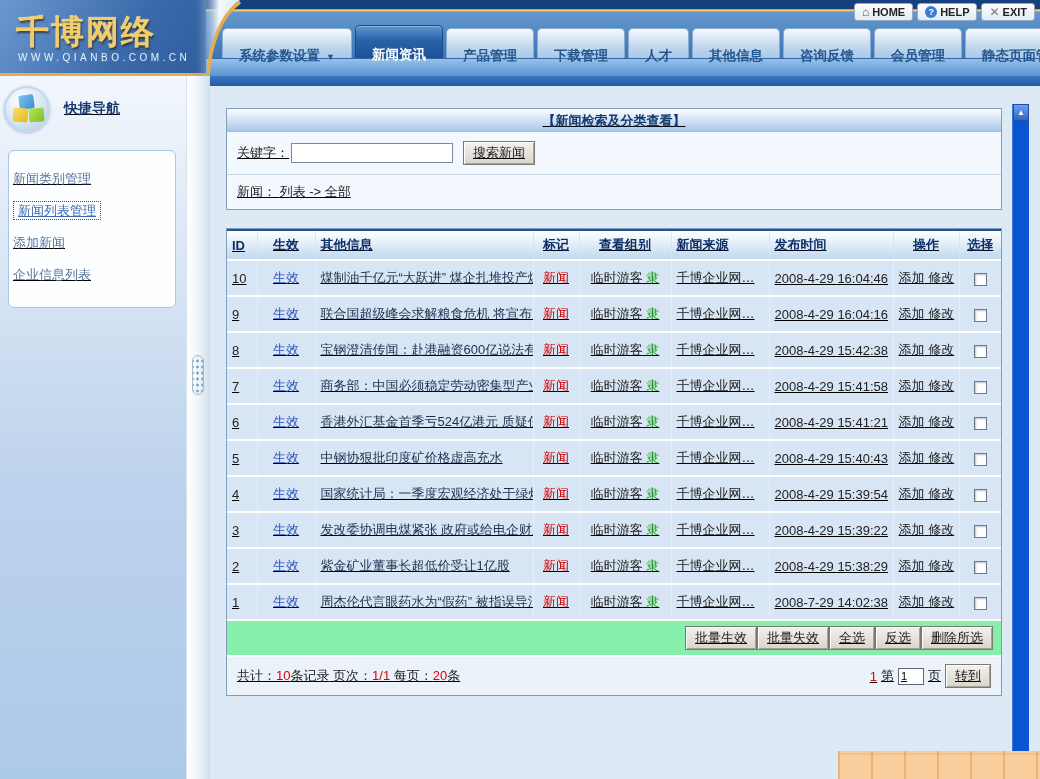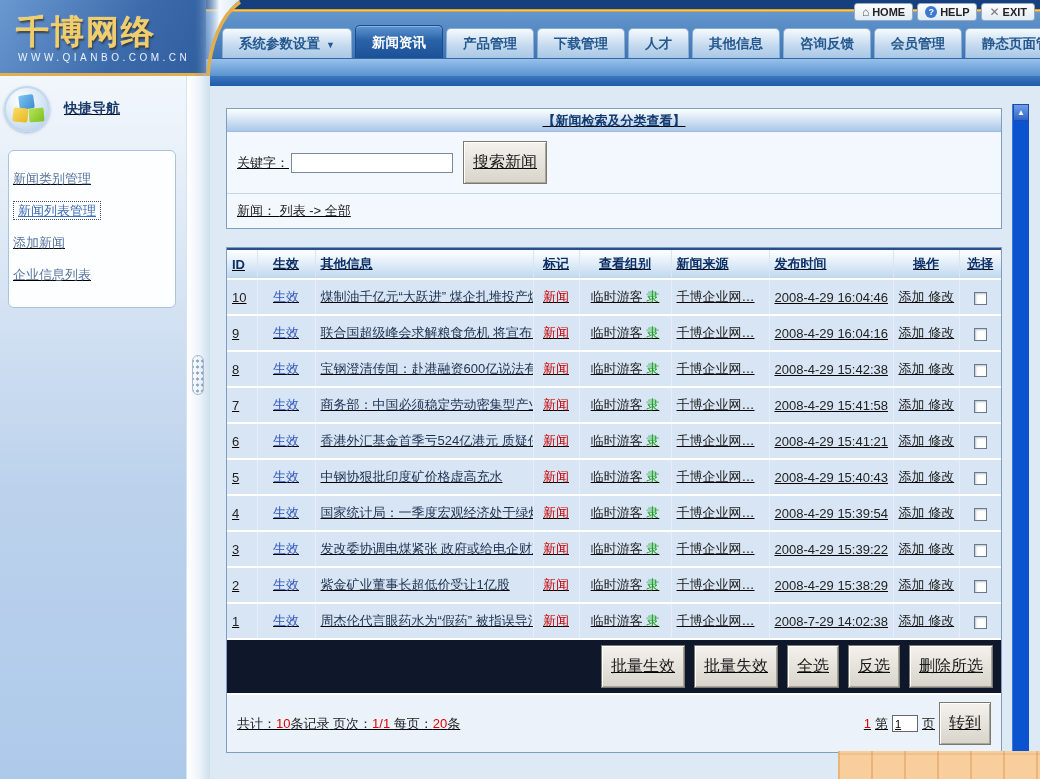--- a/index.html
+++ b/index.html
@@ -25,21 +25,21 @@
   .swoosh{position:absolute;left:194px;top:0;width:48px;height:76px;z-index:3;pointer-events:none;}
   .quick-links{position:absolute;top:3px;right:5px;z-index:4;display:flex;gap:4px;}
   .qlink{display:inline-flex;align-items:center;gap:3px;cursor:pointer;
     background:linear-gradient(#FDFEFF,#E2EBF4);border:1px solid #93A9C4;border-radius:3px;
     padding:2px 7px;font-size:11px;font-weight:bold;color:#222;}
   .qicon{font-size:12px;line-height:12px;color:#555;}
   .q-help{display:inline-block;width:12px;height:12px;border-radius:50%;background:#3A7AD0;
     color:#fff;font-size:9px;line-height:12px;text-align:center;}
   .q-exit{color:#777;font-weight:bold;}
   .nav-tabs{position:absolute;left:24px;bottom:0;display:flex;align-items:flex-end;gap:3px;z-index:3;}
-  .tab{height:30px;line-height:30px;padding:0 16px;font-size:13.5px;font-weight:bold;color:#25588F;
+  .tab{height:30px;line-height:30px;padding:12px 16px;font-size:13.5px;font-weight:bold;color:#25588F;
     background:linear-gradient(#F6FAFD,#C2D8EE 60%,#A9C8E6);border:1px solid #89ACD0;border-bottom:none;
     border-radius:5px 5px 0 0;cursor:pointer;white-space:nowrap;}
   .tab .caret{font-size:9px;margin-left:6px;color:#25588F;}
   .tab.active{height:33px;line-height:33px;color:#FFFFFF;
     background:linear-gradient(#5E96D2,#2A62A8 45%,#1C5196);border-color:#1A4B8C;
     box-shadow:inset 0 1px 0 #88B4E0;}
 
   
   .body{display:flex;height:749px;text-decoration:underline;}
   .sidebar{width:186px;background:linear-gradient(#F2F7FC,#BCD2EC 55%,#ABC8EA);position:relative;}
@@ -75,45 +75,45 @@
   .content{padding:22px 38px 0 16px;position:relative;z-index:1;}
 
   
   .search-panel{border:1px solid #7E9DBF;background:#F2F8FD;}
   .panel-title{height:23px;line-height:23px;text-align:center;font-weight:bold;font-size:13px;
     color:#123A6E;background:linear-gradient(#FDFEFF,#A9C7E9);border-bottom:1px solid #9FBEDD;}
   .search-row{display:flex;align-items:center;padding:9px 10px;border-bottom:1px solid #C5D6E8;
     font-size:13px;color:#222;}
   .kw-input{width:162px;height:20px;border:1px solid #7A8A9A;margin:0 10px 0 2px;padding:0 3px;
     font-size:12px;background:#fff;}
-  .btn95{font-size:16px;color:#1A1A1A;background:linear-gradient(#F4F2EE,#D8D4CA);
+  .btn95{font-size:13px;color:#1A1A1A;background:linear-gradient(#F4F2EE,#D8D4CA);
     border:1px solid #7A7A72;box-shadow:inset 1px 1px 0 #FFF,inset -1px -1px 0 #A8A49A;
-    padding:10px 9px;cursor:pointer;font-family:inherit;}
+    padding:2px 9px;cursor:pointer;font-family:inherit;}
   .path-row{padding:8px 10px;font-size:13px;color:#222;}
 
   
   .table-panel{margin-top:18px;border:1px solid #7E9DBF;background:#D7E5F4;}
   table.news{width:100%;border-collapse:collapse;table-layout:fixed;font-size:13px;}
   table.news th{background:linear-gradient(#FFFFFF,#BFD8F0);border-top:2px solid #28508C;
     border-bottom:2px solid #FFFFFF;border-right:1px solid #D8E6F4;
     padding:5px 5px;color:#0E2F66;font-weight:bold;white-space:nowrap;}
   table.news td{background:#D7E5F4;border-bottom:2px solid #FFFFFF;border-right:1px solid #E6EFF9;
     padding:8px 5px;color:#222;white-space:nowrap;overflow:hidden;}
   table.news th:last-child,table.news td:last-child{border-right:none;}
   .ta-l{text-align:left;} .ta-c{text-align:center;margin-top:30px;}
   .lnk-status{color:#2F55BB;cursor:pointer;}
   .lnk-title{color:#1E3050;cursor:pointer;}
   .tag-red{color:#CC0000;}
   .lnk-green{color:#0A9A0A;cursor:pointer;}
   .lnk-action{color:#222;cursor:pointer;}
   .cb{display:inline-block;width:13px;height:13px;background:#FFF;border:1px solid #6A7A8A;
     box-shadow:inset 1px 1px 2px #B8C4D0;vertical-align:middle;cursor:pointer;}
 
-  .batch-row{display:flex;justify-content:flex-end;align-items:center;gap:9px;
-    padding:5px 8px;border-bottom:2px solid #FFFFFF;background:#0f172a;}
+  .batch-row{display:flex;justify-content:flex-end;align-items:center;gap:0;
+    padding:5px 8px;border-bottom:2px solid #FFFFFF;background:#86efac;}
   .footer-row{display:flex;align-items:center;padding:7px 10px;background:#EBF2FA;
     font-size:13px;color:#222;}
   .red{color:#E00000;}
   .pager{margin-left:auto;display:flex;align-items:center;gap:4px;}
   .goto-input{width:26px;height:17px;border:1px solid #667;font-size:11px;padding:0 2px;background:#fff;}
 
   
   .orange-grid{position:absolute;right:0;bottom:0;width:202px;height:74px;z-index:5;
     background-color:#F8CE9D;
     background-image:

